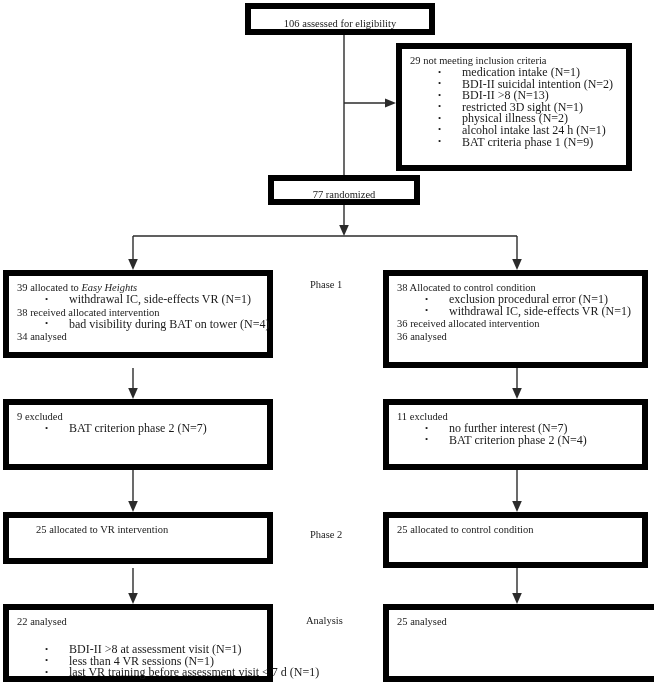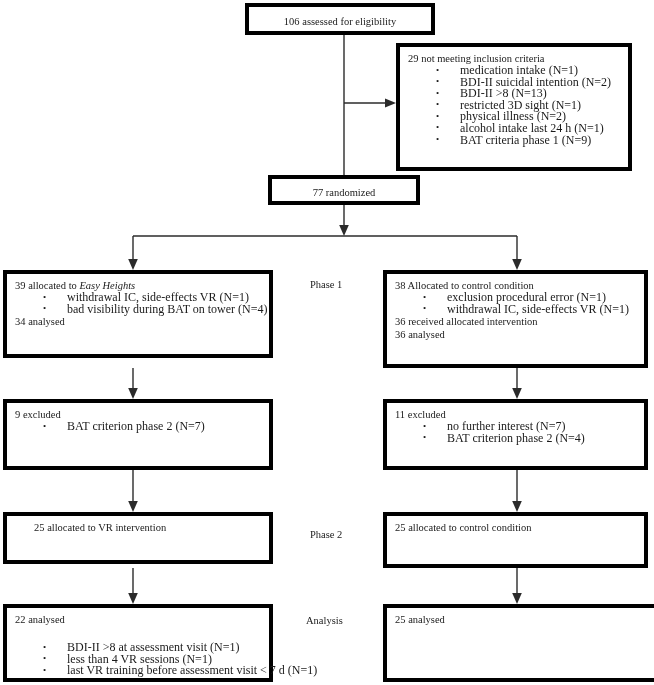--- a/index.html
+++ b/index.html
@@ -7,21 +7,21 @@
     width:654px;height:685px;
     background:#ffffff;
     font-family:"Liberation Serif", serif;
     color:#1a1a1a;
     position:relative;
     overflow:hidden;
   }
   #canvas{position:absolute;left:0;top:0;width:654px;height:685px;}
   .box{
     position:absolute;
-    border:4px solid #000000;
+    border:6px solid #000000;
     background:#ffffff;
     box-sizing:border-box;
   }
   .box .title{
     font-size:10.5px;
     line-height:13px;
     white-space:nowrap;
   }
   .box .title.center{text-align:center;}
   .pad{padding:5px 8px 4px 8px;}
@@ -128,20 +128,21 @@
   <div class="phase-label" style="left:310px;top:278px;">Phase 1</div>
 
   <div class="box" style="left:3px;top:270px;width:270px;height:88px;">
     <div class="pad">
       <div class="title">
         <span>39 allocated to </span><span class="ital">Easy Heights</span>
       </div>
       <ul class="bullets">
         <li>withdrawal IC, side-effects VR (N=1)</li>
       </ul>
+      <div class="title">38 received allocated intervention</div>
       <ul class="bullets">
         <li>bad visibility during BAT on tower (N=4)</li>
       </ul>
       <div class="title">34 analysed</div>
     </div>
   </div>
 
   <div class="box" style="left:383px;top:270px;width:265px;height:98px;">
     <div class="pad">
       <div class="title">38 Allocated to control condition</div>

